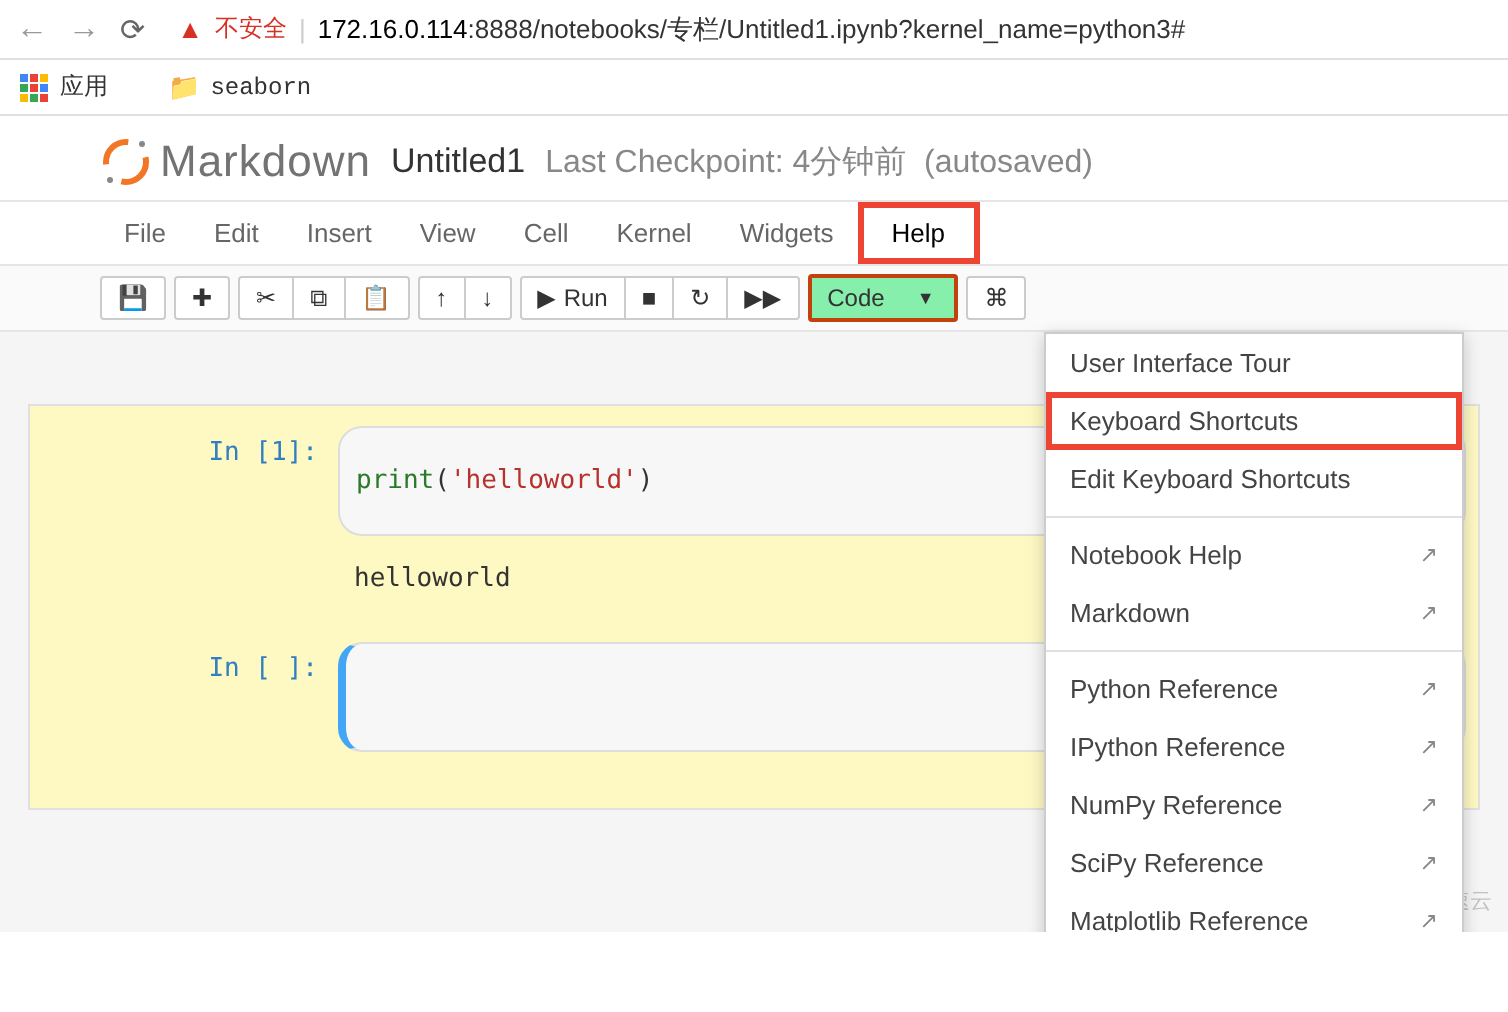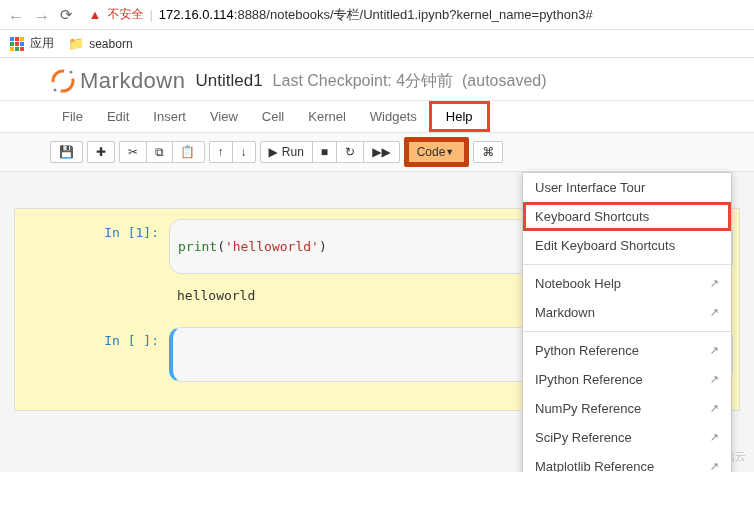--- a/index.html
+++ b/index.html
@@ -5,21 +5,21 @@
 * { box-sizing: border-box; margin: 0; padding: 0; }
 body { font-family: "Helvetica Neue", Helvetica, Arial, sans-serif; font-size: 13px; color: #333; background: #fff; width: 754px; }
 .browser-bar { display: flex; align-items: center; padding: 4px 8px; gap: 10px; border-bottom: 1px solid #e0e0e0; height: 30px; }
 .nav-arrow { color: #999; font-size: 16px; width: 16px; text-align: center; }
 .reload { color: #666; font-size: 15px; }
 .url-box { flex: 1; display: flex; align-items: center; gap: 6px; padding: 2px 6px; font-size: 13px; color: #555; }
 .warn-icon { color: #d93025; font-size: 13px; font-weight: bold; }
 .insecure { color: #d93025; font-size: 12px; }
 .url-text { color: #333; }
 .url-host { color: #000; }
-.bookmark-bar { display: flex; align-items: center; padding: 4px 10px; gap: 14px; height: 28px; border-bottom: 1px solid #e0e0e0; font-size: 12px; }
+.bookmark-bar { display: flex; align-items: center; padding: 4px 10px; gap: 30px; height: 28px; border-bottom: 1px solid #e0e0e0; font-size: 12px; font-family: Liberation Mono, monospace; }
 .apps-icon { display: inline-grid; grid-template-columns: repeat(3,4px); gap: 1px; }
 .apps-icon span { width: 4px; height: 4px; background: #4285f4; }
 .apps-icon span:nth-child(2){background:#ea4335;}
 .apps-icon span:nth-child(3){background:#fbbc05;}
 .apps-icon span:nth-child(4){background:#34a853;}
 .apps-icon span:nth-child(5){background:#ea4335;}
 .apps-icon span:nth-child(6){background:#4285f4;}
 .apps-icon span:nth-child(7){background:#fbbc05;}
 .apps-icon span:nth-child(8){background:#34a853;}
 .apps-icon span:nth-child(9){background:#ea4335;}
@@ -31,21 +31,21 @@
 .logo-text { font-size: 22px; color: #737373; letter-spacing: 0.5px; font-family: sans-serif; }
 .title { font-size: 17px; color: #333; }
 .checkpoint { font-size: 16px; color: #888; }
 .menubar { display: flex; border-top: 1px solid #e5e5e5; border-bottom: 1px solid #e5e5e5; padding: 0 50px; position: relative; }
 .menu-item { padding: 8px 12px; font-size: 13px; color: #666; cursor: pointer; }
 .menu-item.active { border: 3px solid #e43; color: #000; padding: 5px 14px; }
 .toolbar { display: flex; align-items: center; padding: 4px 50px; gap: 4px; border-bottom: 1px solid #e5e5e5; background: #fafafa; }
 .tb-group { display: flex; border: 1px solid #ccc; border-radius: 2px; background: #fff; }
 .tb-btn { padding: 3px 8px; border-right: 1px solid #ccc; font-size: 12px; display: flex; align-items: center; gap: 4px; min-width: 22px; justify-content: center; color: #333; }
 .tb-btn:last-child { border-right: none; }
-.celltype { border: 5px solid #c2410c; background: #fdba74; padding: 3px 10px 3px 8px; font-size: 12px; border-radius: 2px; display: flex; gap: 0; align-items: center; }
+.celltype { border: 2px solid #c2410c; background: #86efac; padding: 3px 10px 3px 8px; font-size: 12px; border-radius: 2px; display: flex; gap: 16px; align-items: center; }
 .notebook { padding: 20px 0 0; background: #f5f5f5; min-height: 300px; position: relative; }
 .cell-wrap { background: #fef9c3; margin: 16px 14px; padding: 10px 6px 20px 64px; border: 1px solid #e0e0e0; position: relative; }
 .cell { display: flex; margin-bottom: 8px; }
 .prompt { width: 90px; text-align: right; padding-right: 10px; font-family: monospace; color: #307fc1; font-size: 13px; padding-top: 6px; }
 .input-area { flex: 1; border: 1px solid #ddd; padding: 19px 8px; font-family: monospace; font-size: 13px; background: #f7f7f7; border-radius: 12px; }
 .input-area.selected { border-left: 4px solid #42a5f5; }
 .output { margin-left: 90px; padding: 6px 8px; font-family: monospace; font-size: 13px; color: #333; }
 .code-kw { color: #2a7a2a; }
 .code-str { color: #b8312d; }
 .dropdown { position: absolute; top: 0; right: 22px; width: 210px; background: #fff; box-shadow: 0 2px 8px rgba(0,0,0,0.2); border: 1px solid #ccc; z-index: 100; }

